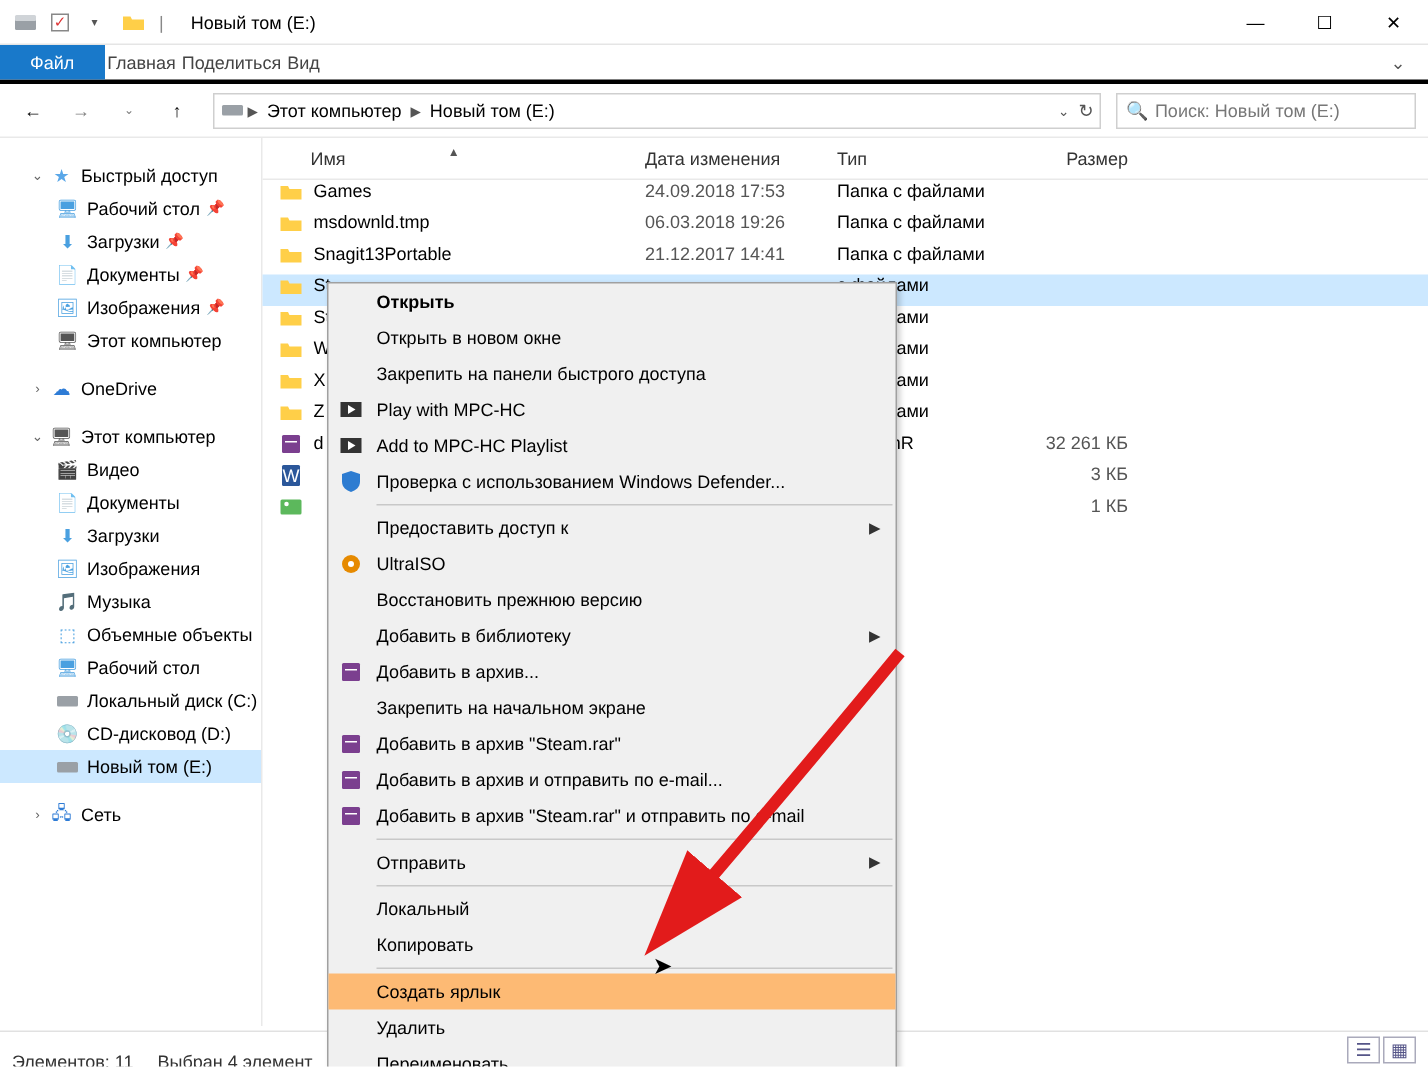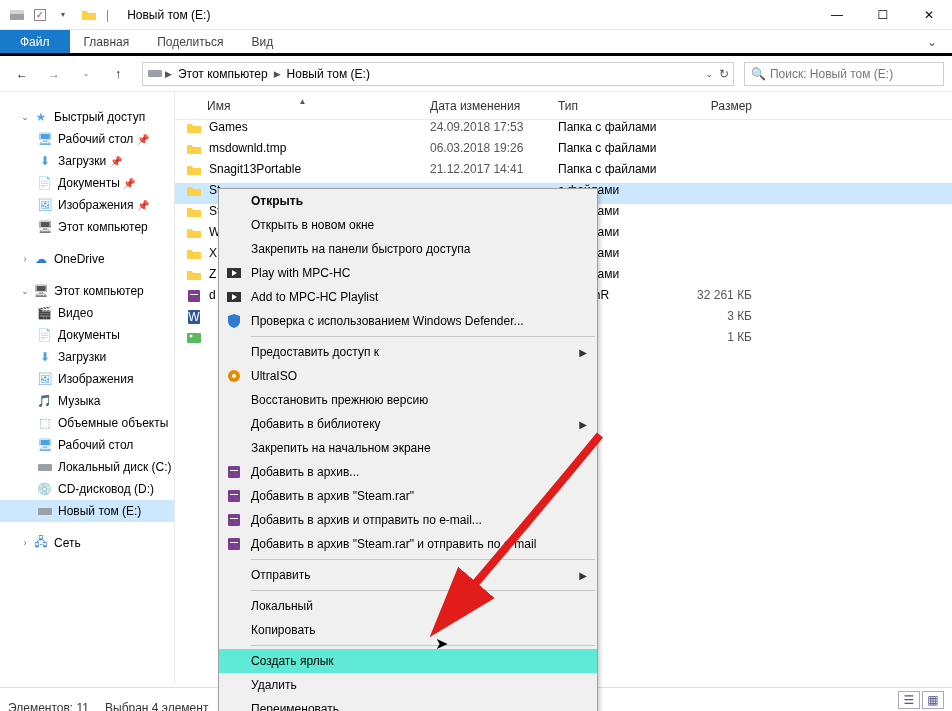--- a/index.html
+++ b/index.html
@@ -4,21 +4,21 @@
 <style>
 * { box-sizing: border-box; margin: 0; padding: 0; font-family: "Segoe UI", Tahoma, sans-serif; font-size: 12px; }
 body { width: 952px; height: 711px; background: #fff; overflow: hidden; position: relative; }
 .titlebar { height: 30px; display: flex; align-items: center; border-bottom: 1px solid #e5e5e5; }
 .qat { display: flex; align-items: center; margin-left: 8px; gap: 8px; }
 .qat-icon { width: 18px; height: 18px; display: flex; align-items: center; justify-content: center; }
 .title-text { margin-left: 18px; color: #000; }
 .win-controls { margin-left: auto; display: flex; }
 .win-btn { width: 46px; height: 30px; display: flex; align-items: center; justify-content: center; color: #000; }
 .ribbon-tabs { height: 26px; display: flex; align-items: stretch; border-bottom: 3px solid #000000; }
-.ribbon-tab { padding: 0 14px; display: flex; align-items: center; color: #444; cursor: default; }
+.ribbon-tab { padding: 0 2px; display: flex; align-items: center; color: #444; cursor: default; }
 .ribbon-tab.file { background: #1979ca; color: #fff; padding: 0 20px; }
 .ribbon-toggle { margin-left: auto; width: 40px; display: flex; align-items: center; justify-content: center; color: #555; }
 .nav-row { height: 36px; display: flex; align-items: center; padding: 0 8px; gap: 4px; border-bottom: 1px solid #e9e9e9; }
 .nav-btn { width: 28px; height: 26px; display: flex; align-items: center; justify-content: center; color: #808080; }
 .nav-btn.enabled { color: #000; }
 .addr-bar { flex: 1; height: 24px; border: 1px solid #cfcfcf; display: flex; align-items: center; padding: 0 4px; margin: 0 6px; }
 .addr-part { padding: 0 4px; color: #000; }
 .addr-sep { color: #555; font-size:9px; padding:0 2px;}
 .addr-controls { margin-left: auto; display: flex; gap: 6px; color: #555; align-items:center;}
 .search-box { width: 200px; height: 24px; border: 1px solid #cfcfcf; display: flex; align-items: center; padding: 0 6px; color: #777; }
@@ -46,21 +46,21 @@
 .row-date { width: 128px; color: #555; }
 .row-type { width: 112px; color: #000000; white-space:nowrap; overflow:hidden;}
 .row-size { width: 90px; text-align: right; padding-right: 8px; color: #555; }
 .status-bar { position: absolute; bottom: 0; left: 0; right: 0; height: 24px; border-top: 1px solid #e1e1e1; display: flex; align-items: center; padding: 0 8px; color: #333; background:#fff; z-index:5;}
 .status-seg { margin-right: 16px; margin-top: 16px; }
 .view-btns { margin-left: auto; display: flex; gap: 2px; }
 .view-btn { width: 22px; height: 18px; border: 1px solid #aab; display:flex; align-items:center; justify-content:center; color:#558;}
 .context-menu { position: absolute; left: 218px; top: 188px; width: 380px; background: #f0f0f0; border: 1px solid #a0a0a0; box-shadow: 2px 2px 4px rgba(0,0,0,0.2); z-index: 100; }
 .cm-item { height: 24px; display: flex; align-items: center; padding-left: 32px; position: relative; cursor:default;}
 .cm-item.bold { font-weight: 600; }
-.cm-item.hover { background: #5eead4; }
+.cm-item.hover { background: #fdba74; }
 .cm-icon { position: absolute; left: 6px; width: 18px; height: 16px; display: flex; align-items: center; justify-content: center; }
 .cm-sub { position: absolute; right: 10px; color: #333; font-size:10px;}
 .cm-sep { height: 1px; background: #c8c8c8; margin: 3px 2px 3px 32px; }
 .cursor { position:absolute; left:435px; top:634px; z-index:200; font-size:16px; color:#000;}
 .arrow-annot { position:absolute; z-index:150; pointer-events:none;}
 .folder-svg { fill:#ffcf48; }
 .drive-svg { fill:#9aa0a6;}
 </style>
 </head>
 <body>
@@ -419,30 +419,30 @@
       <span>UltraISO</span>
     </div>
     <div class="cm-item">
       <span>Восстановить прежнюю версию</span>
     </div>
     <div class="cm-item">
       <span>Добавить в библиотеку</span>
       <span class="cm-sub">▶</span>
     </div>
     <div class="cm-item">
-      <span>Закрепить на начальном экране</span>
-    </div>
-    <div class="cm-item">
       <span class="cm-icon">
         <svg width="16" height="14">
           <rect fill="#7b3f8f" x="2" y="1" width="12" height="12" rx="1"></rect>
           <rect fill="#fff" x="4" y="5" width="8" height="1"></rect>
         </svg>
       </span>
       <span>Добавить в архив...</span>
+    </div>
+    <div class="cm-item">
+      <span>Закрепить на начальном экране</span>
     </div>
     <div class="cm-item">
       <span class="cm-icon">
         <svg width="16" height="14">
           <rect fill="#7b3f8f" x="2" y="1" width="12" height="12" rx="1"></rect>
           <rect fill="#fff" x="4" y="5" width="8" height="1"></rect>
         </svg>
       </span>
       <span>Добавить в архив "Steam.rar"</span>
     </div>

